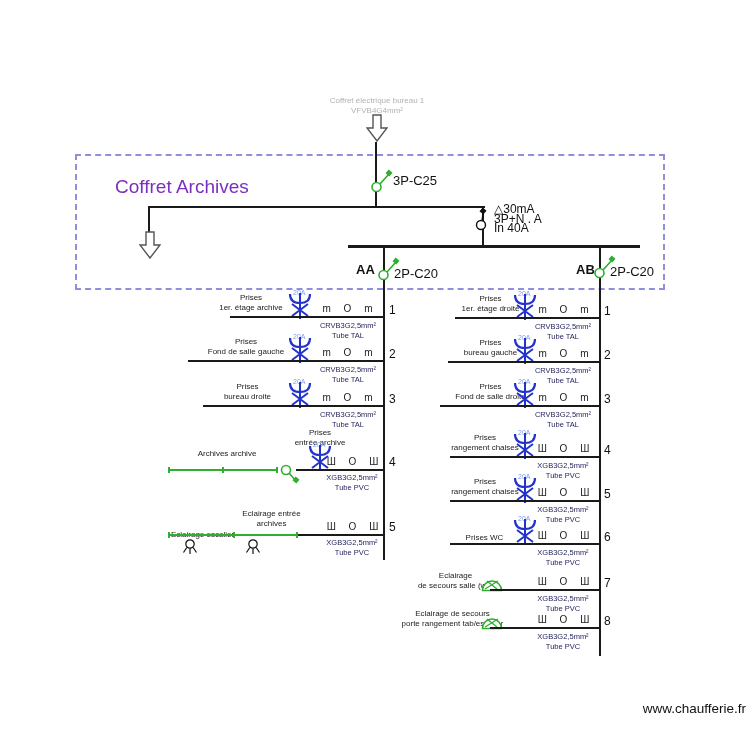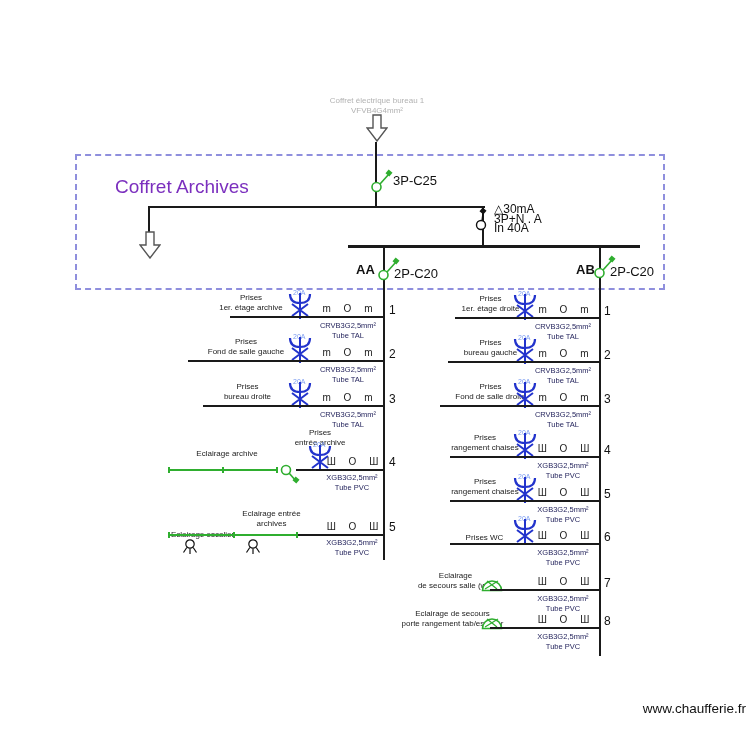--- a/index.html
+++ b/index.html
@@ -114,21 +114,21 @@
     <path d="M3 2 Q3 11 13 11 Q23 11 23 2" fill="none" stroke="#2233cc" stroke-width="2.2"></path>
       <path d="M13 1 L13 27" stroke="#2233cc" stroke-width="2"></path>
       <path d="M5 12 L21 24 M21 12 L5 24" stroke="#2233cc" stroke-width="2"></path>
   </svg>
   <div class="sock" style="left:320px;top:392px;width:60px;">m O m</div>
   <div class="wire" style="left:203px;top:405px;width:182px;height:2px;"></div>
   <div class="cable" style="left:300px;top:410px;width:96px;">CRVB3G2,5mm²
 Tube TAL</div>
   <div class="num" style="left:389px;top:392px;">3</div>
 
-  <div class="lbl" style="left:177px;top:449px;width:100px;">Eclairage archive</div>
+  <div class="lbl" style="left:177px;top:449px;width:100px;">Archives archive</div>
   <div class="gwire" style="left:168px;top:469px;width:110px;height:2px;"></div>
   <div class="gtick" style="left:168px;top:467px;"></div>
   <div class="gtick" style="left:222px;top:467px;"></div>
   <div class="gtick" style="left:276px;top:467px;"></div>
   <svg class="icon" style="left:278px;top:464px;" width="24" height="22" viewBox="0 0 24 22">
     <circle cx="8" cy="6" r="4.5" fill="#fff" stroke="#2fae2f" stroke-width="1.6"></circle>
     <line x1="11" y1="9" x2="18" y2="17" stroke="#2fae2f" stroke-width="1.6"></line>
     <rect x="15.5" y="13.5" width="5" height="5" fill="#2fae2f" transform="rotate(40 18 16)"></rect>
   </svg>
   <div class="lbl" style="left:270px;top:428px;width:100px;">Prises

